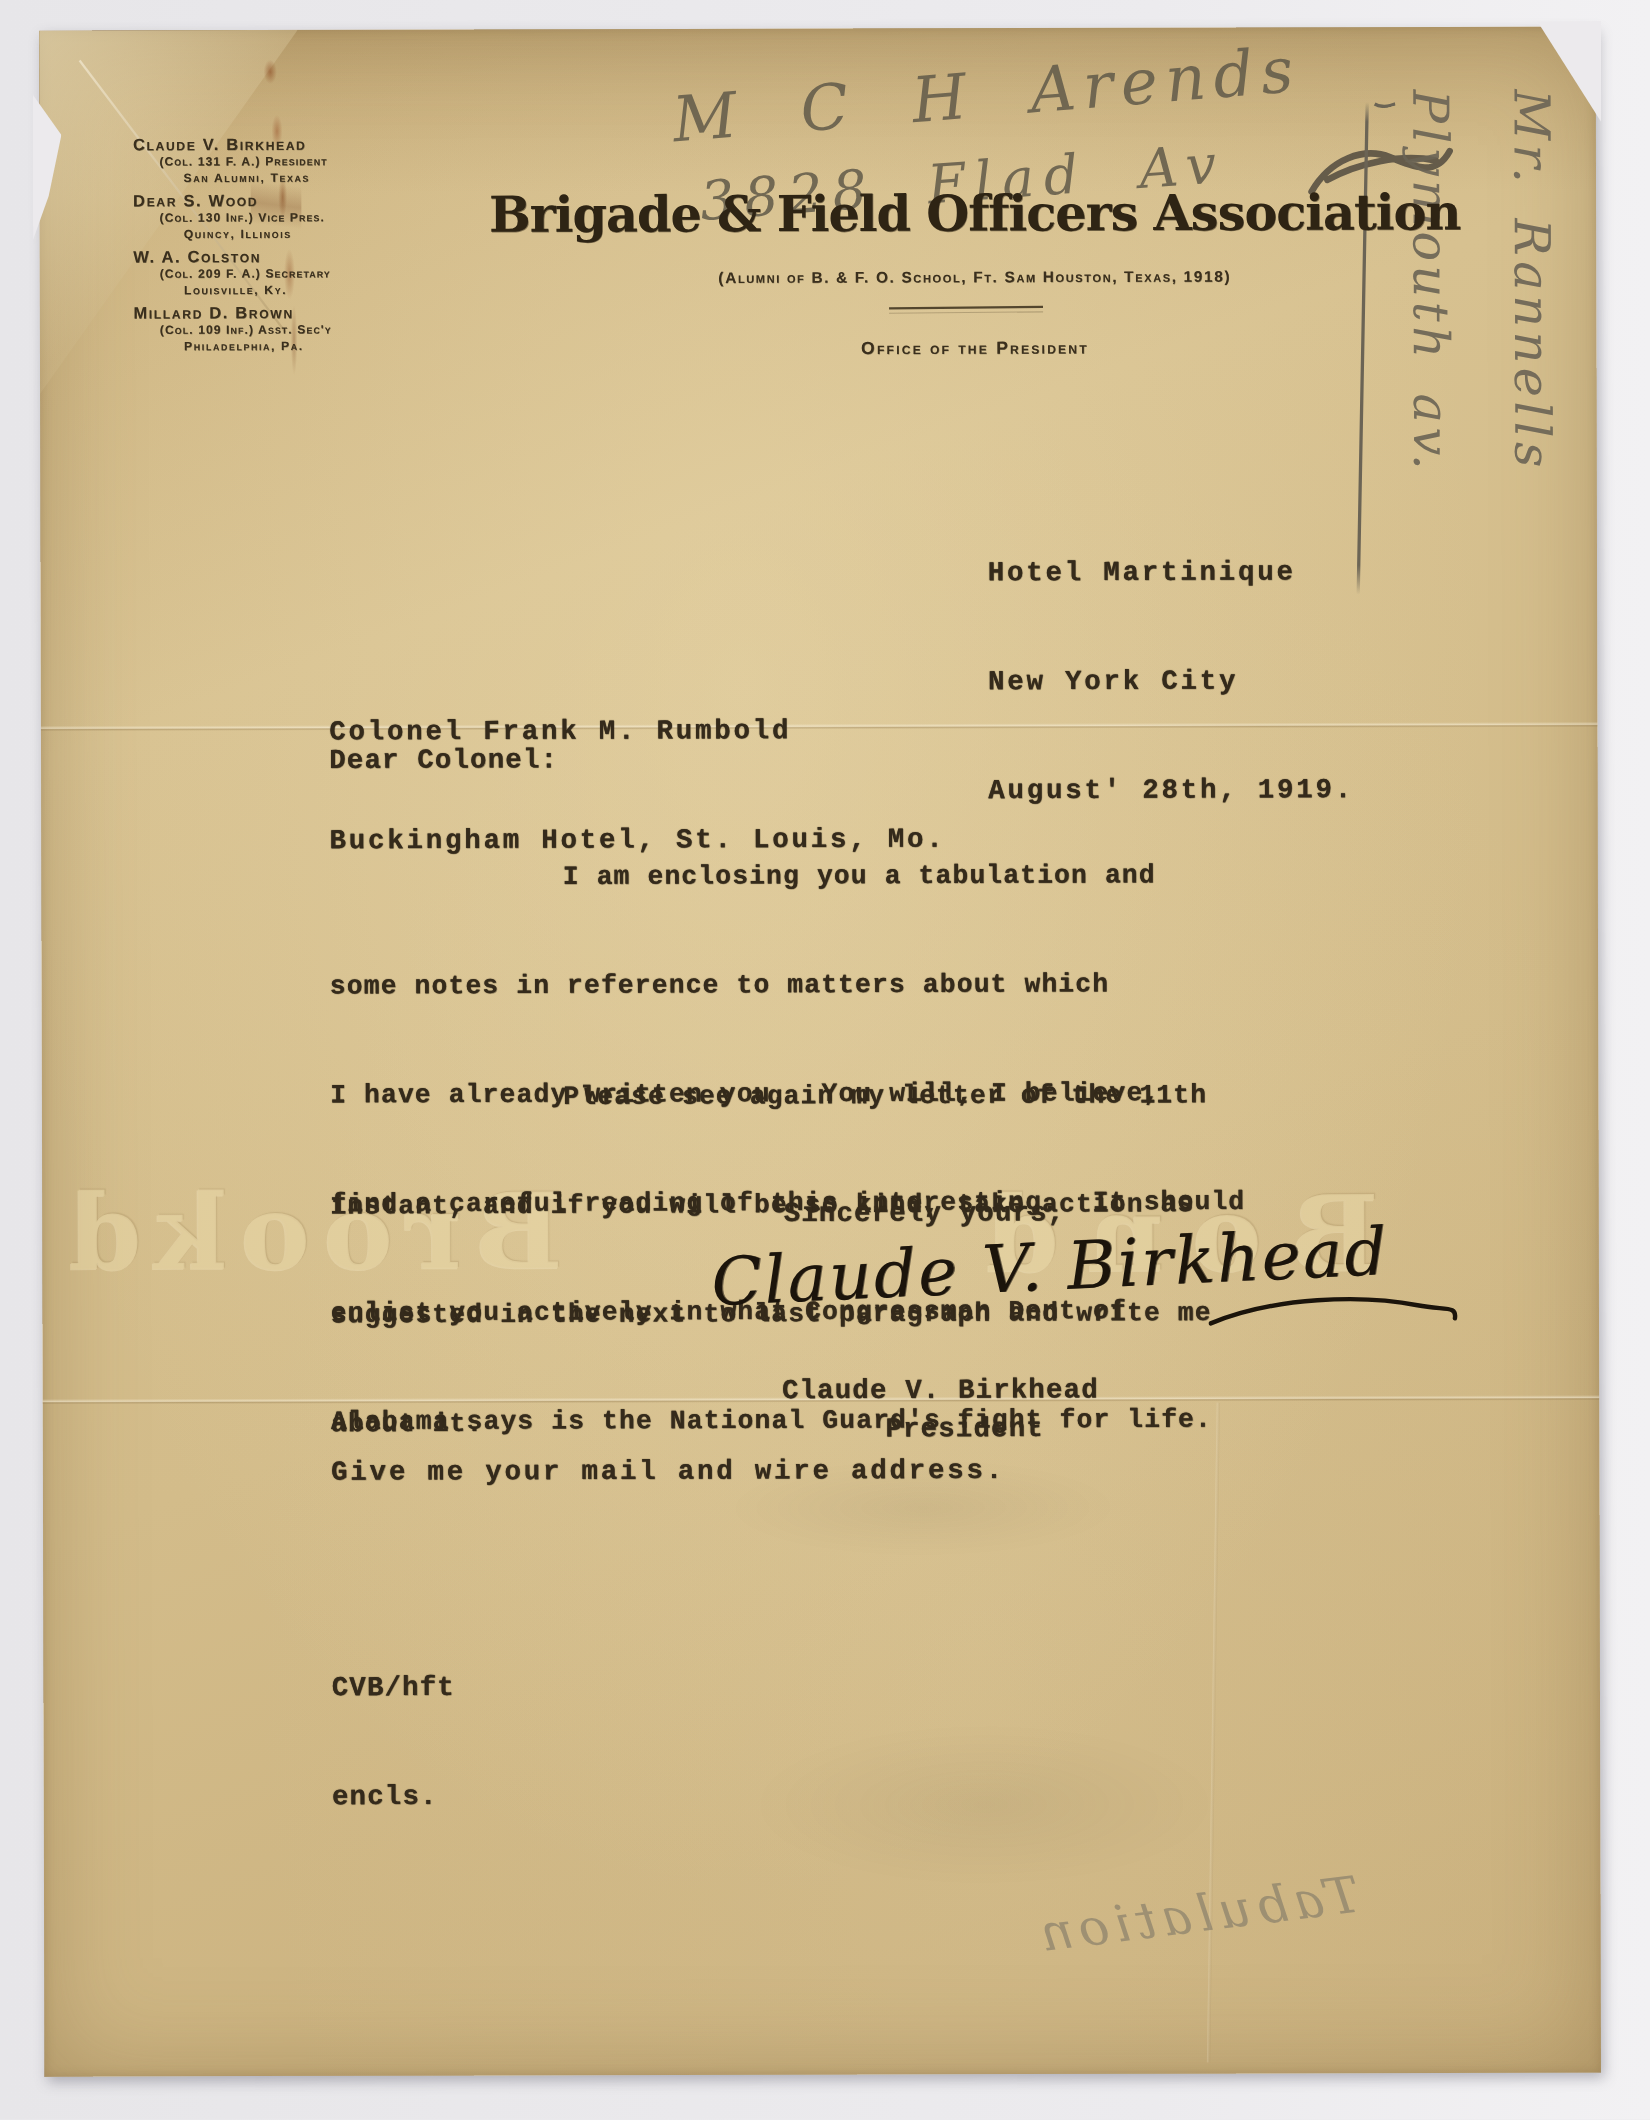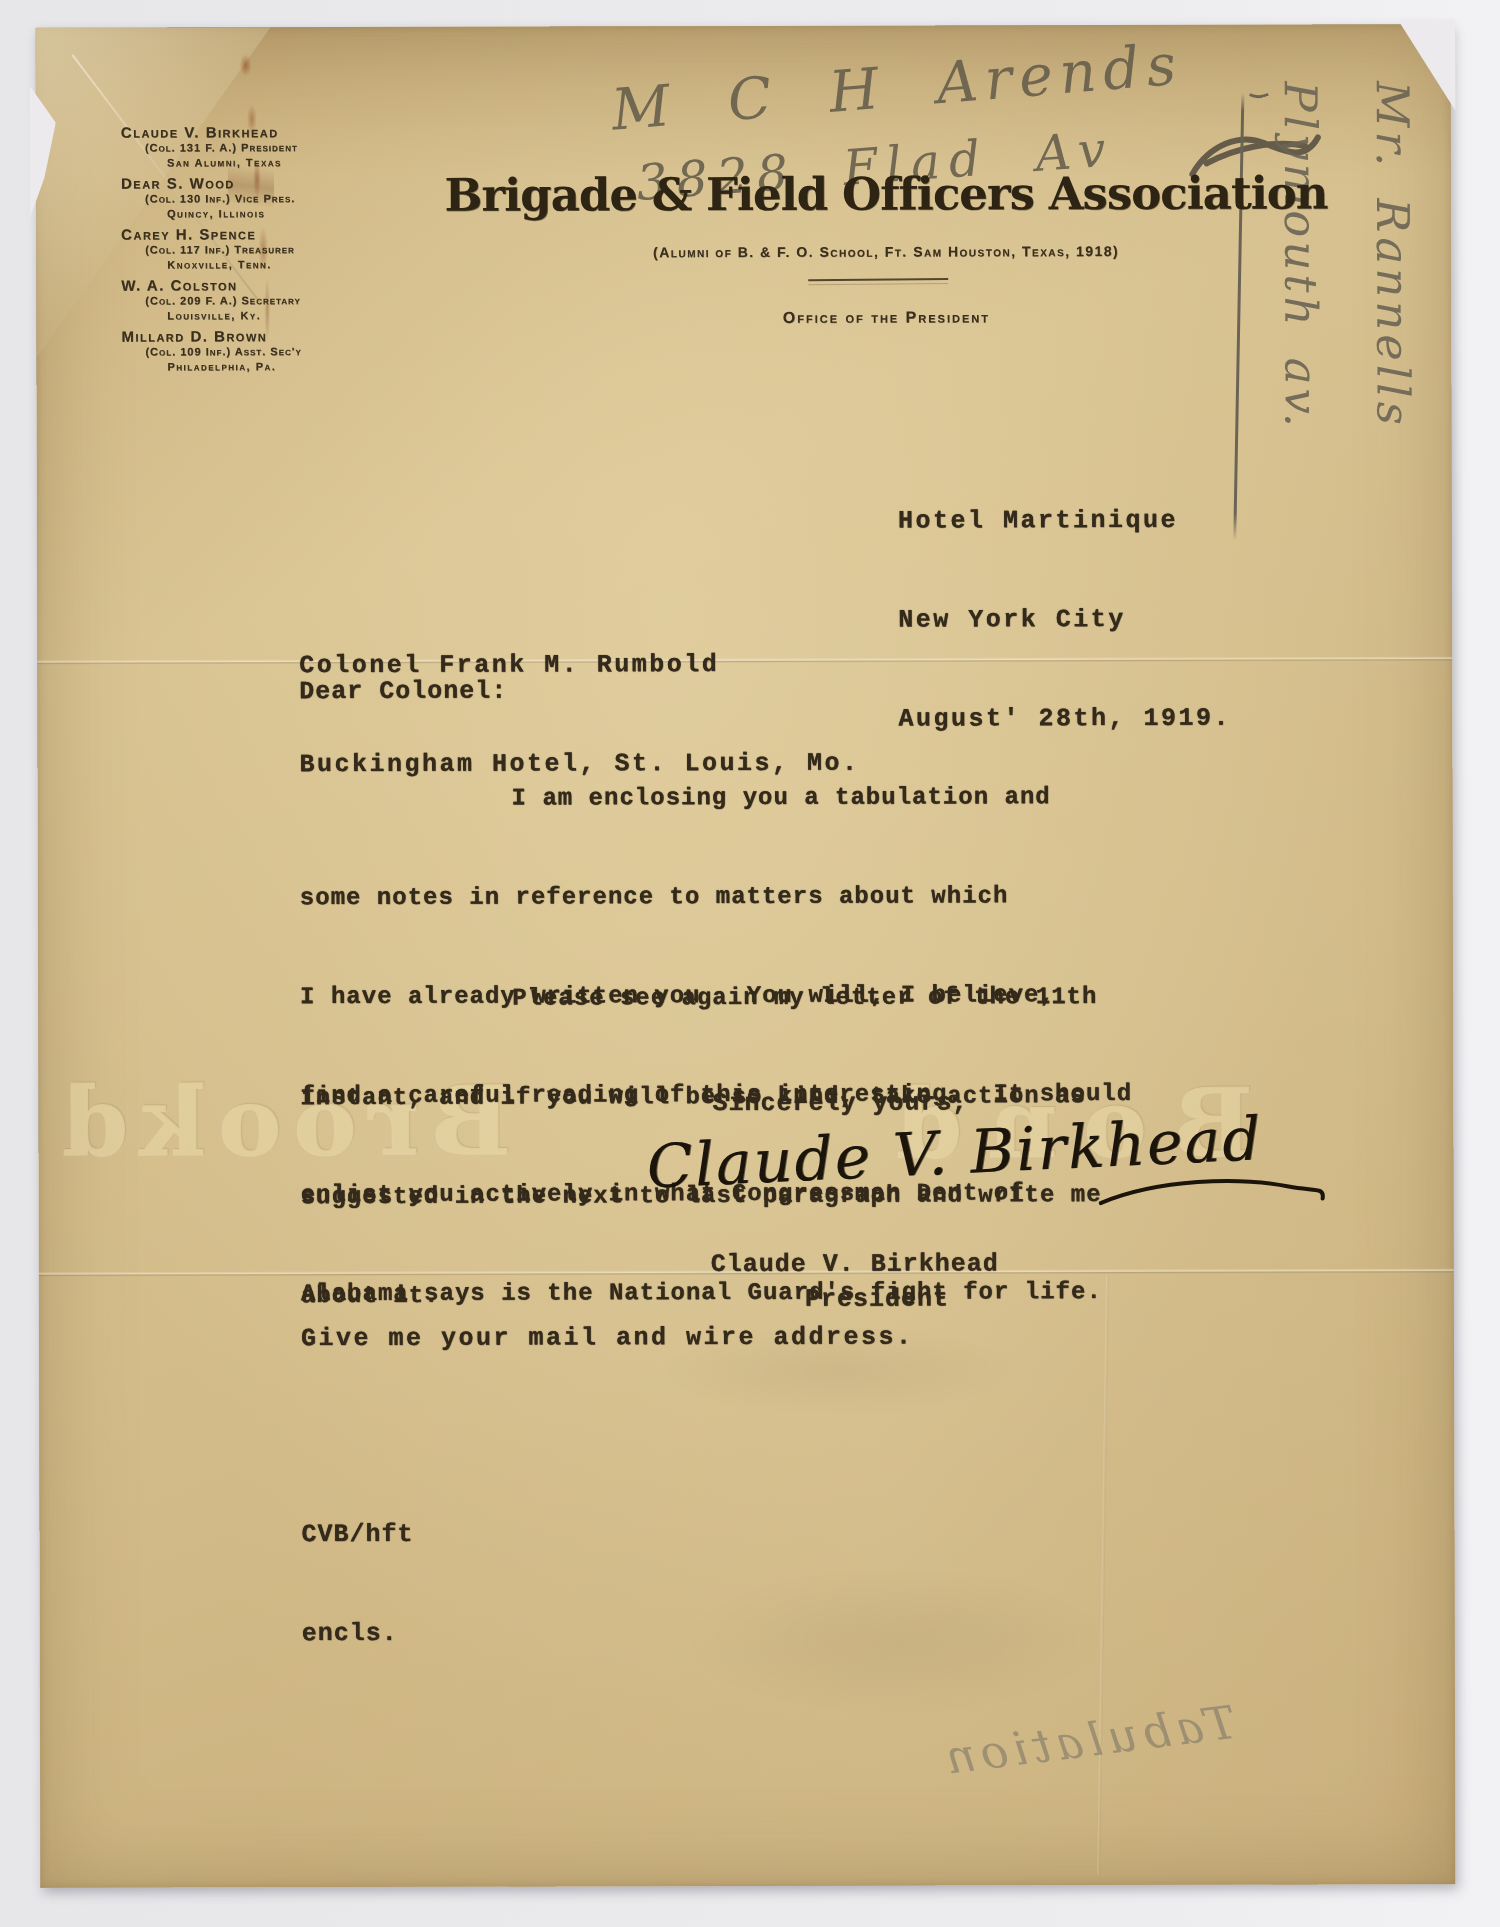--- a/index.html
+++ b/index.html
@@ -131,25 +131,20 @@
         <div class="lh name">Claude V. Birkhead</div>
         <div class="lh detail">(Col. 131 F. A.) President</div>
         <div class="lh city">San Alumni, Texas</div>
       </div>
       <div class="officer">
         <div class="lh name">Dear S. Wood</div>
         <div class="lh detail">(Col. 130 Inf.) Vice Pres.</div>
         <div class="lh city">Quincy, Illinois</div>
       </div>
       <div class="officer">
-        <div class="lh name">Carey H. Spence</div>
-        <div class="lh detail">(Col. 117 Inf.) Treasurer</div>
-        <div class="lh city">Knoxville, Tenn.</div>
-      </div>
-      <div class="officer">
         <div class="lh name">W. A. Colston</div>
         <div class="lh detail">(Col. 209 F. A.) Secretary</div>
         <div class="lh city">Louisville, Ky.</div>
       </div>
       <div class="officer">
         <div class="lh name">Millard D. Brown</div>
         <div class="lh detail">(Col. 109 Inf.) Asst. Sec'y</div>
         <div class="lh city">Philadelphia, Pa.</div>
       </div>
     </div>

